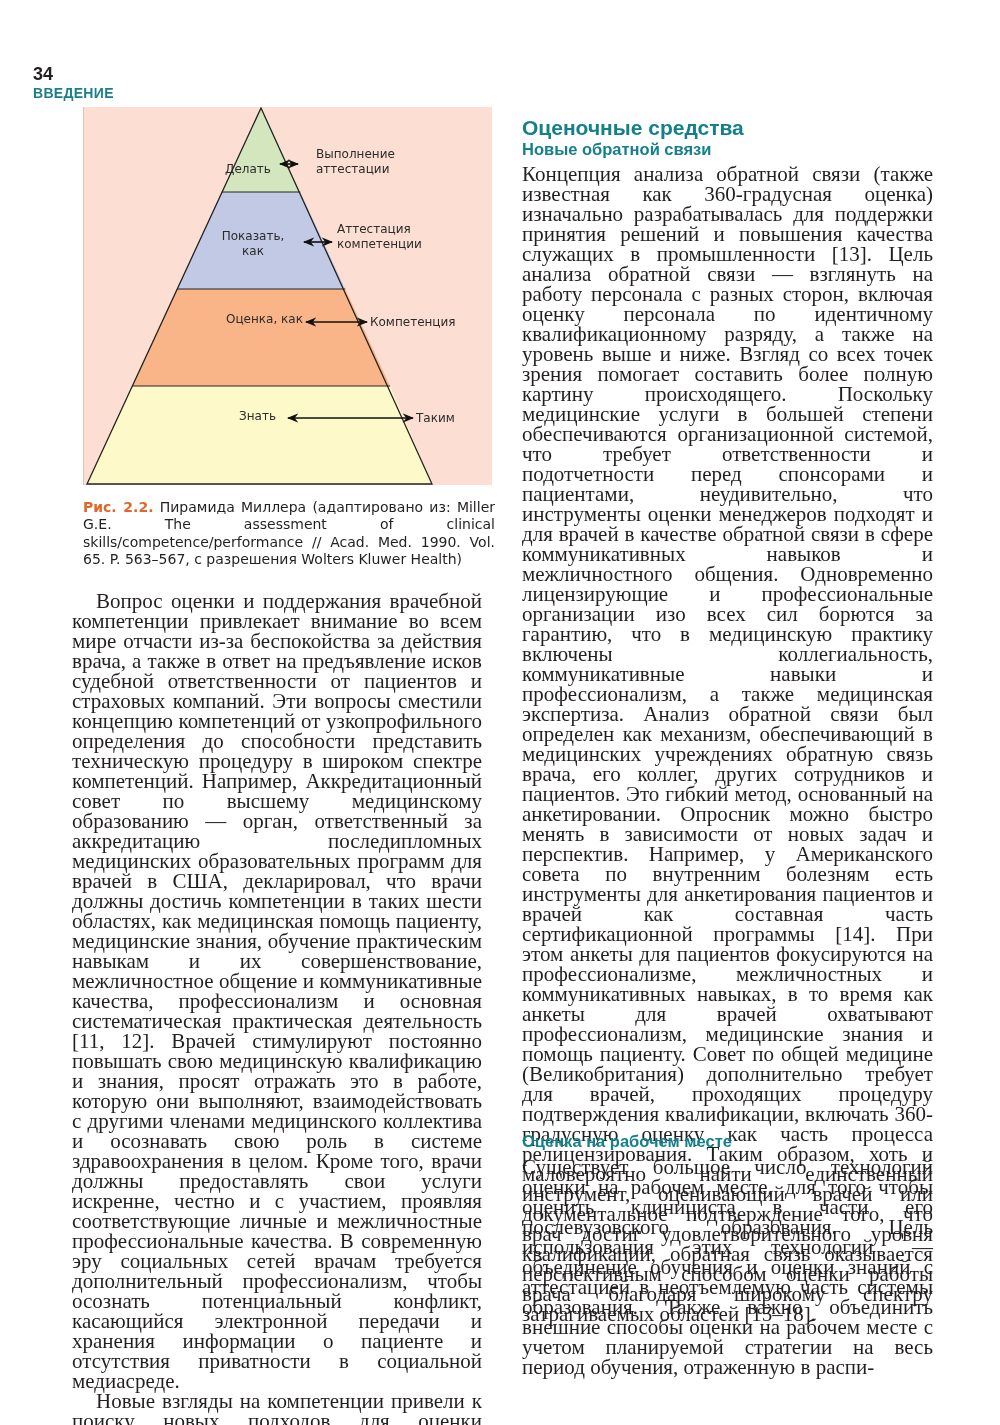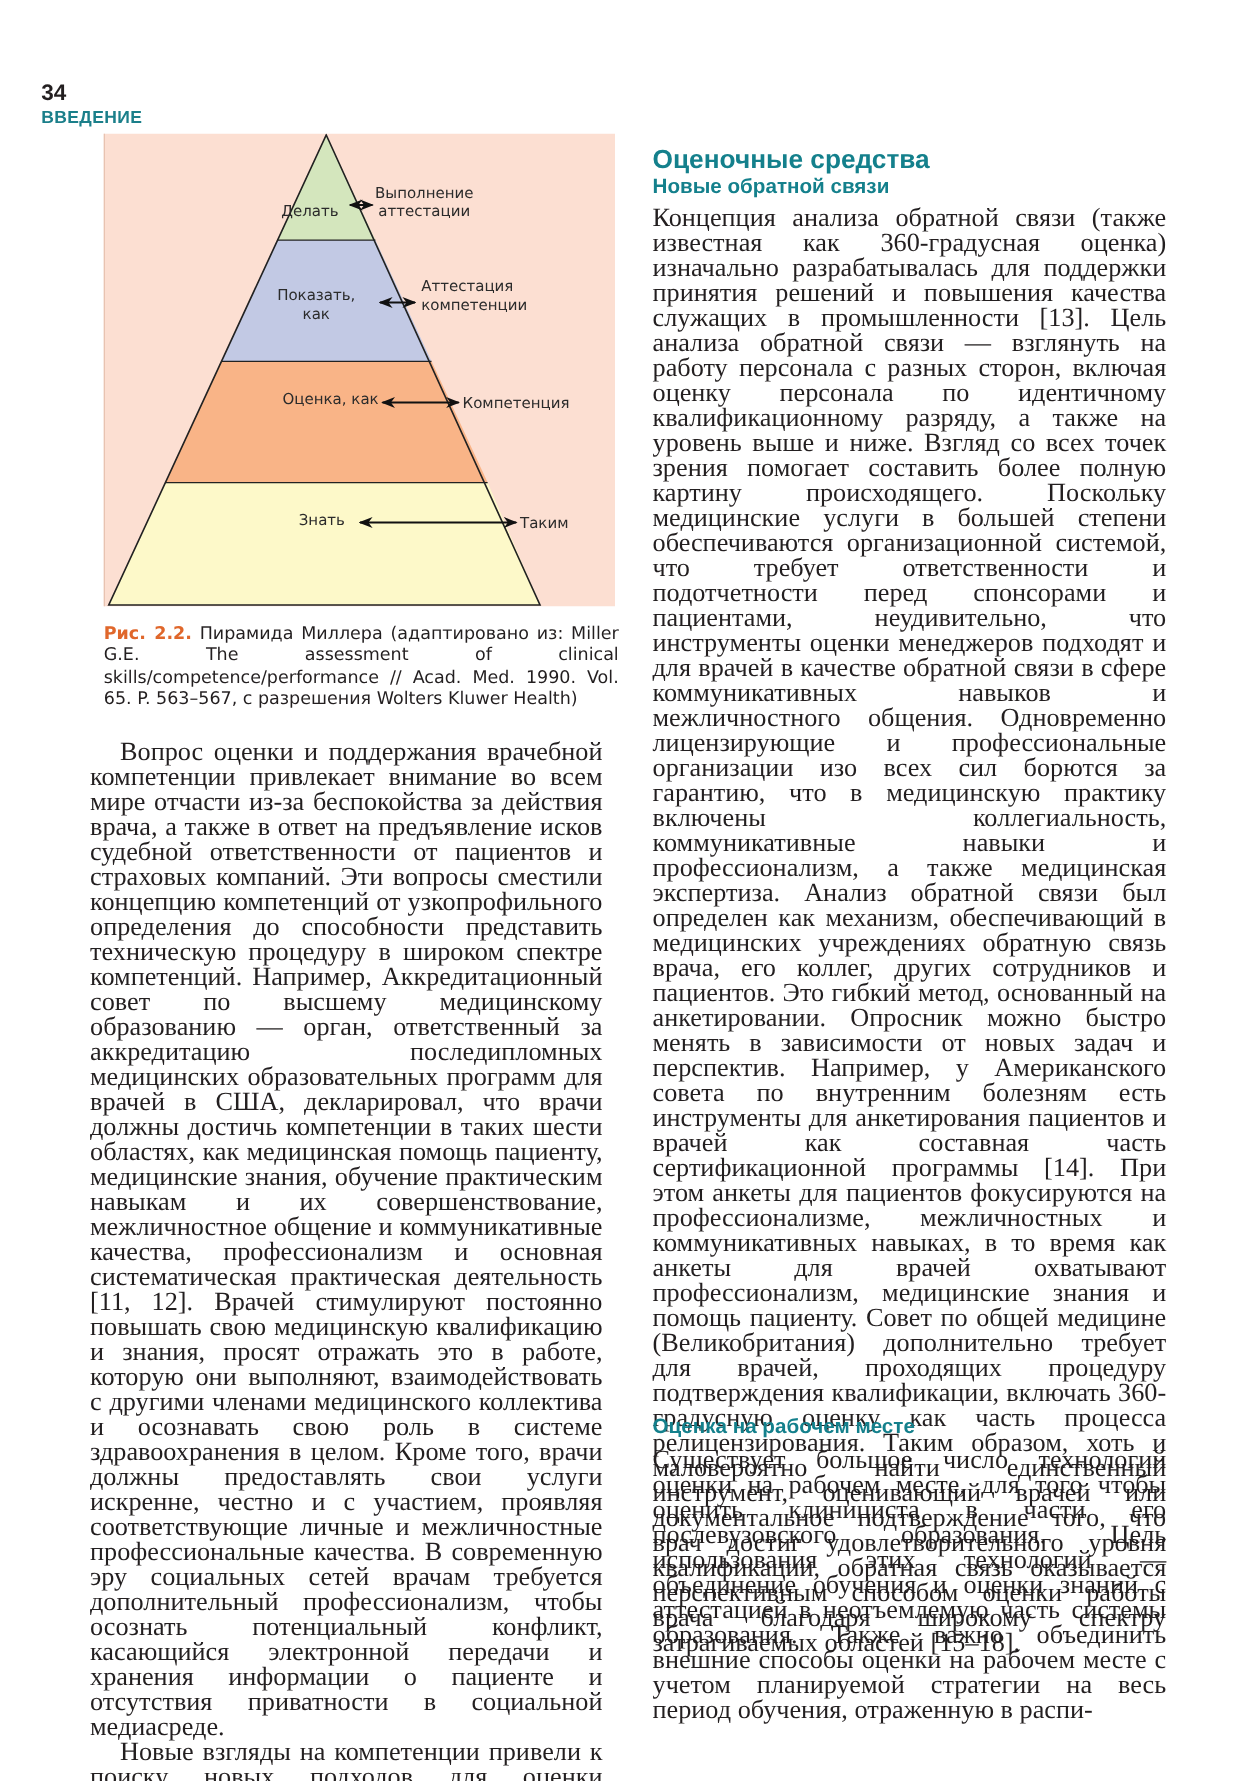--- a/index.html
+++ b/index.html
@@ -52,21 +52,21 @@
     <line x1="48.2" y1="279" x2="306.1" y2="279" stroke="#222" stroke-width="1"></line>
     <polygon points="177,1 348,377 3,377" fill="none" stroke="#222" stroke-width="1.3"></polygon>
 
     <line x1="196" y1="57" x2="214" y2="57" stroke="#111" stroke-width="1.6" marker-start="url(#ah)" marker-end="url(#ah)"></line>
     <line x1="220" y1="135" x2="248" y2="135" stroke="#111" stroke-width="1.6" marker-start="url(#ah)" marker-end="url(#ah)"></line>
     <line x1="222" y1="215" x2="283" y2="215" stroke="#111" stroke-width="1.6" marker-start="url(#ah)" marker-end="url(#ah)"></line>
     <line x1="204" y1="311" x2="329" y2="311" stroke="#111" stroke-width="1.6" marker-start="url(#ah)" marker-end="url(#ah)"></line>
   </svg>
 
   <div class="fig-label" style="left:141px; top:55px;">Делать</div>
-  <div class="fig-label" style="left:216px; top:40px;text-align:center;">
+  <div class="fig-label" style="left:232px; top:40px;">
     <div>Выполнение</div>
     <div>аттестации</div>
   </div>
 
   <div class="fig-label center" style="left:136px; top:122px; width:66px;">
     <div>Показать,</div>
     <div>как</div>
   </div>
   <div class="fig-label" style="left:253px; top:115px;">
     <div>Аттестация</div>

